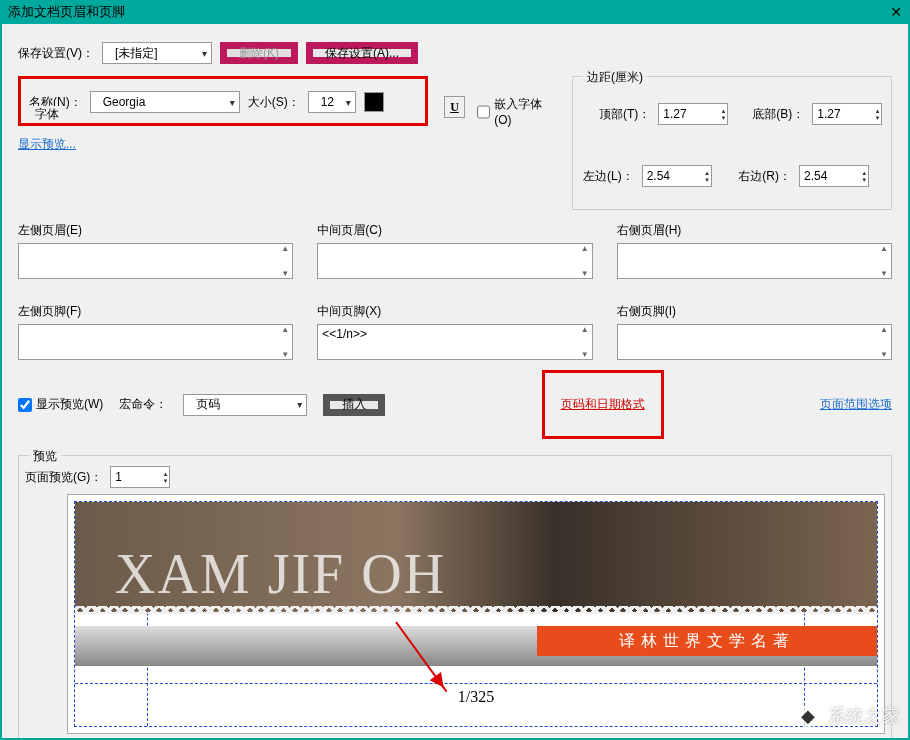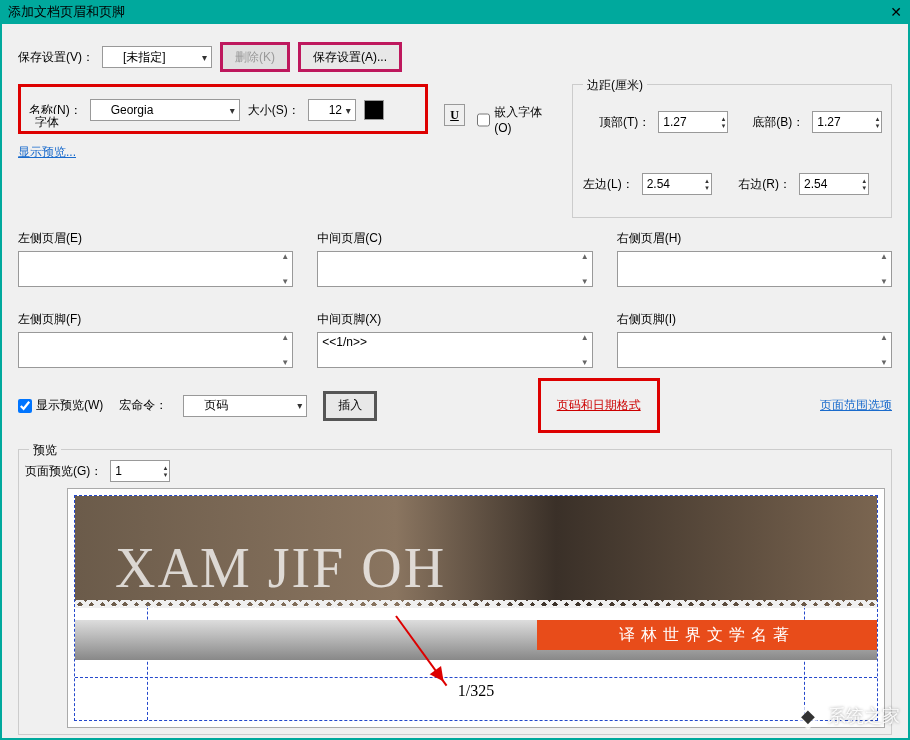--- a/index.html
+++ b/index.html
@@ -5,24 +5,24 @@
     * { box-sizing: border-box; margin: 0; padding: 0; }
     body { font-family: "Microsoft YaHei", sans-serif; font-size: 12px; background: #f0f0f0; width: 910px; height: 740px; overflow: hidden; }
     
     .titlebar { height: 24px; background: #00a99d; display: flex; align-items: center; justify-content: space-between; padding: 0 4px 0 8px; color: #000; font-size: 13px; }
     .titlebar-close { width: 20px; height: 20px; display: flex; align-items: center; justify-content: center; font-size: 14px; cursor: pointer; }
     
     .content { padding: 18px; background: #f0f0f0; }
     
     .row { display: flex; align-items: center; gap: 8px; margin-bottom: 12px; }
     
-    .dropdown { border: 1px solid #999; background: #fff; height: 22px; display: flex; align-items: center; padding: 0 20px; position: relative; }
+    .dropdown { border: 1px solid #999; background: #fff; height: 22px; display: flex; align-items: center; padding: 0 12px; position: relative; }
     .dropdown::after { content: "▾"; position: absolute; right: 4px; font-size: 10px; color: #333; }
     
-    .btn { border: 3px solid #be185d; background: #e8e8e8; height: 22px; padding: 12px 12px; display: flex; align-items: center; cursor: pointer; }
+    .btn { border: 7px solid #be185d; background: #e8e8e8; height: 22px; padding: 4px 12px; display: flex; align-items: center; cursor: pointer; }
     .btn.disabled { color: #999; background: #e0e0e0; }
     
     .fieldset-row { display: flex; gap: 16px; margin-bottom: 12px; }
     .fieldset-legend { position: absolute; top: -8px; left: 10px; background: #f0f0f0; padding: 0 4px; font-size: 12px; }
     
     .font-box { border: 3px solid #d00; padding: 6px 8px 10px 8px; position: relative; width: 410px; }
     .font-box-legend { position: absolute; top: -10px; left: 10px; background: #f0f0f0; padding: 0 4px; margin-top: 37px; }
     
     .margin-box { border: 1px solid #ccc; padding: 10px; width: 320px; position: relative; }
     
@@ -33,21 +33,21 @@
     
     .color-swatch { width: 20px; height: 20px; background: #000; border: 1px solid #999; }
     
     .underline-btn { border: 1px solid #999; width: 22px; height: 22px; display: flex; align-items: center; justify-content: center; text-decoration: underline; font-weight: bold; font-family: serif; cursor: pointer; }
     
     .checkbox-wrap { display: flex; align-items: center; gap: 4px; }
     .checkbox-wrap input { width: 14px; height: 14px; }
     
     .link { color: #1a6bcc; text-decoration: underline; cursor: pointer; }
     .link-red { color: #c00; text-decoration: underline; cursor: pointer; }
-    .link-red-box { border: 3px solid #d00; padding: 16px 16px; }
+    .link-red-box { border: 3px solid #d00; padding: 23px 16px; }
     
     .hf-grid { display: grid; grid-template-columns: 1fr 1fr 1fr; gap: 24px; margin-bottom: 10px; }
     .hf-cell { display: flex; flex-direction: column; gap: 4px; }
     .hf-textarea { border: 1px solid #999; background: #fff; height: 36px; display: flex; align-items: flex-start; padding: 2px 4px; position: relative; }
     .hf-scroll { position: absolute; right: 0; top: 0; bottom: 0; width: 14px; display: flex; flex-direction: column; justify-content: space-between; }
     .hf-scroll span { font-size: 8px; color: #666; text-align: center; }
     
     .macro-row { display: flex; align-items: center; gap: 16px; margin: 8px 0 16px 0; }
     
     .preview-box { border: 1px solid #ccc; padding: 6px; position: relative; }

